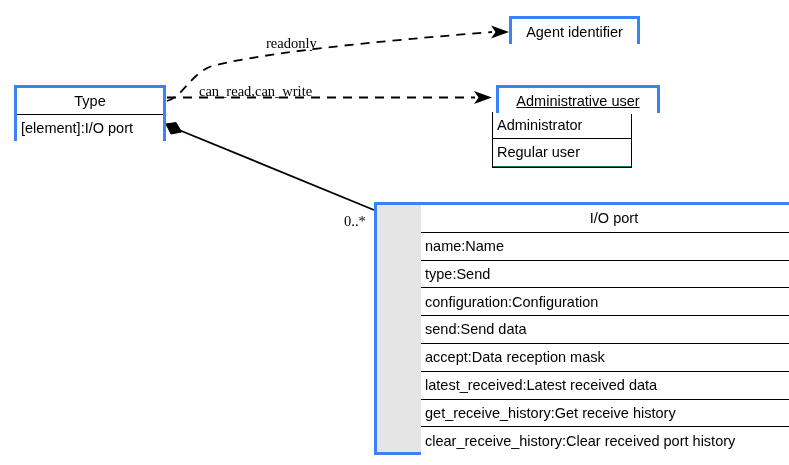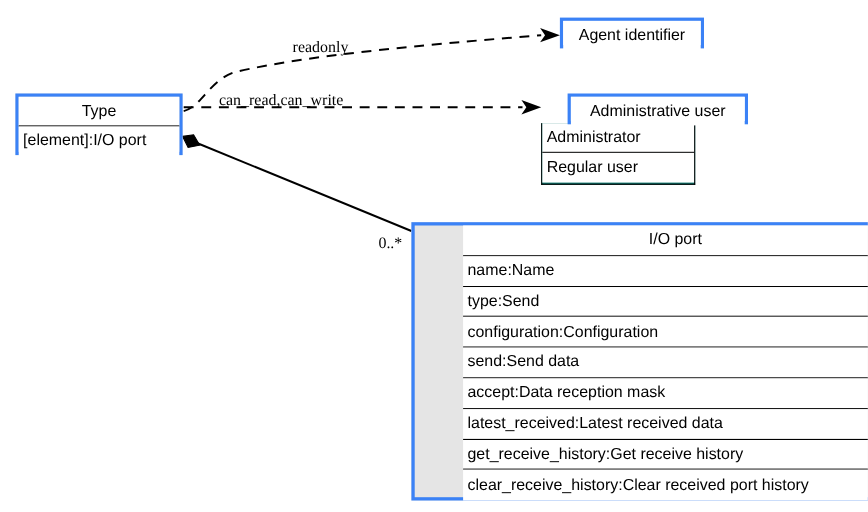--- a/index.html
+++ b/index.html
@@ -71,24 +71,25 @@
   #class-agent-identifier {
     left: 509px;
     top: 16px;
     width: 131px;
     height: 28px;
   }
   #class-agent-identifier .uml-row { height: 26px; }
 
   
   #class-administrative-user {
-    left: 516px;
+    left: 496px;
     top: 85px;
     width: 164px;
     height: 28px;
+    text-decoration: underline;
   }
   #class-administrative-user .uml-row { height: 26px; }
 
   #admin-subrows {
     position: absolute;
     left: 492px;
     top: 112px;
     width: 140px;
     height: 56px;
     box-sizing: border-box;

